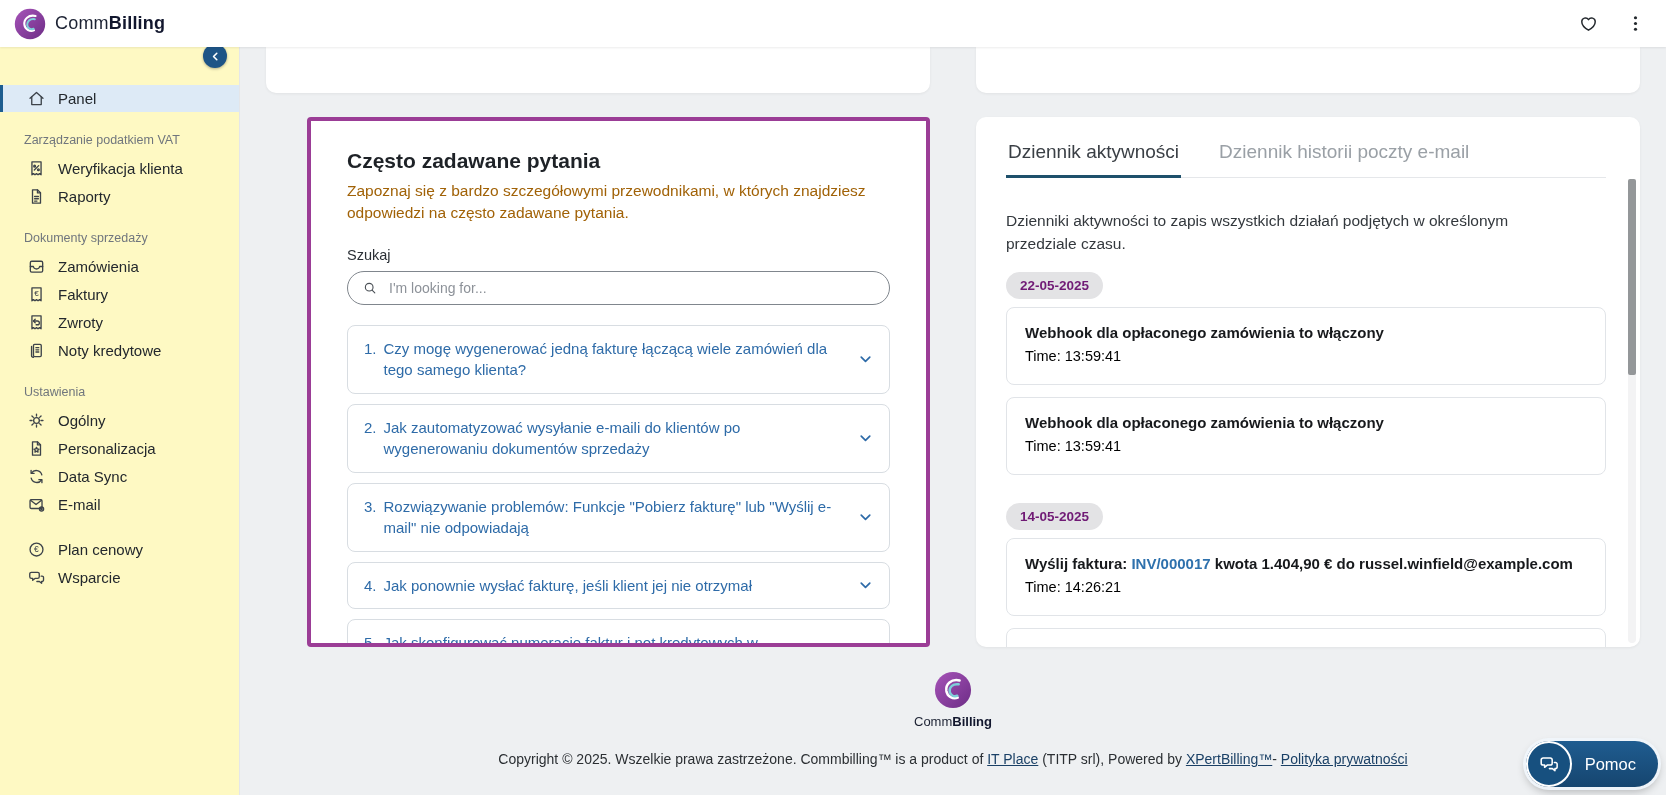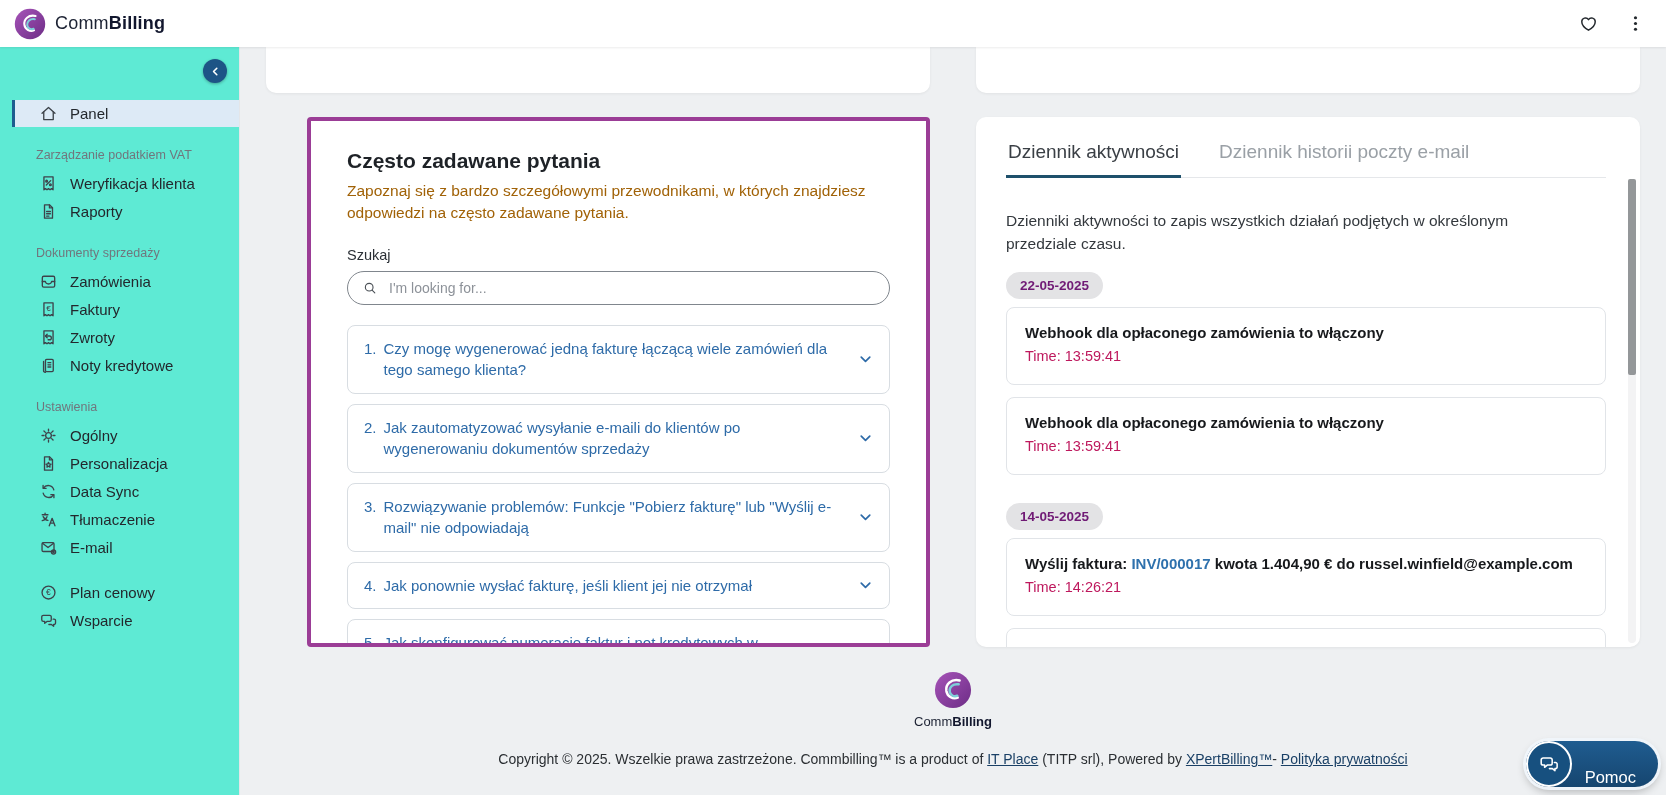--- a/index.html
+++ b/index.html
@@ -24,23 +24,22 @@
   .brand { display:flex; align-items:center; gap:9px; }
   .brand .logo { width:32px; height:32px; }
   .brand-text { font-size:18px; letter-spacing:.2px; color:#1c2233; }
   .brand-text b { color:#12172e; }
   .header-actions { display:flex; align-items:center; gap:26px; }
   .header-actions .icon { color:#23282d; cursor:pointer; }
   .header-actions .icon svg { width:21px; height:21px; }
 
   
   .sidebar {
-    position:absolute; top:47px; left:0; bottom:0; width:240px; background:#5eead4; z-index:20;
+    position:absolute; top:32px; left:0; bottom:0; width:240px; background:#fef9c3; z-index:20;
     border-right:1px solid #e4e6e9;
-    padding-left:12px;
   }
   .collapse-btn {
     position:absolute; top:12px; right:12px; width:24px; height:24px; border-radius:50%;
     background:#1d5486; color:#fff; display:flex; align-items:center; justify-content:center;
     cursor:pointer; box-shadow:0 1px 3px rgba(0,0,0,.3);
   }
   .collapse-btn .icon svg { width:13px; height:13px; }
   .collapse-btn .icon svg * { stroke-width:2.4; }
   .side-nav { padding-top:52px; }
   .side-item {
@@ -104,38 +103,38 @@
   .activity-desc { font-size:15.5px; line-height:1.5; color:#33383d; margin:31px 0 0; max-width:560px; }
   .date-pill {
     display:inline-block; background:#e3e3e5; color:#701a75; font-weight:bold; font-size:13.5px;
     border-radius:14px; padding:6px 14px; margin:16px 0 8px;
   }
   .entry {
     border:1px solid #e1e4e8; border-radius:8px; padding:14px 18px 20px; margin-bottom:12px; background:#fff;
   }
   .entry-title { font-size:15px; font-weight:bold; color:#17191c; line-height:1.4; }
   .entry-link { color:#2e71ad; cursor:pointer; }
-  .entry-time { font-size:14.5px; color:#be185d; margin-top:5px; }
+  .entry-time { font-size:14.5px; color:#000000; margin-top:5px; }
   .scrollbar-track {
     position:absolute; top:62px; bottom:4px; right:4px; width:8px; background:#f3f3f4; border-radius:4px;
   }
   .scrollbar-thumb { position:absolute; top:0; left:0; width:8px; height:196px; background:#949799; border-radius:2px; cursor:grab; }
 
   
   .site-footer { margin-top:24px; text-align:center; }
   .footer-logo { width:38px; height:38px; margin:0 auto; }
   .footer-brand { font-size:13px; color:#1c2233; margin-top:5px; }
   .footer-brand b { color:#12172e; }
   .copyright { margin-top:22px; font-size:14px; color:#2b2f33; }
   .copyright a { color:#1a4066; text-decoration:underline; cursor:pointer; }
 
   
   .help-button {
     position:absolute; right:8px; bottom:8px; z-index:40; height:46px; border-radius:24px;
-    background:linear-gradient(180deg,#1f5c90,#16456f); display:flex; align-items:flex-end; gap:13px;
+    background:linear-gradient(180deg,#1f5c90,#16456f); display:flex; align-items:center; gap:13px;
     padding:0 22px 0 0; cursor:pointer;
     box-shadow:0 0 0 3px rgba(240,246,251,.95), 0 4px 10px rgba(0,0,0,.28);
   }
   .help-circle {
     width:46px; height:46px; border-radius:50%; background:#17507f; border:2.5px solid #fff;
     display:flex; align-items:center; justify-content:center; color:#fff;
   }
   .help-circle .icon svg { width:22px; height:22px; }
   .help-label { color:#fff; font-size:16.5px; }
 </style>
@@ -277,29 +276,20 @@
       <div class="side-item">
         <span class="icon">
           <svg viewBox="0 0 20 20">
             <path d="M15.6 8.2a6 6 0 0 0-10.9-1.7"></path>
             <path d="M4.4 11.8a6 6 0 0 0 10.9 1.7"></path>
             <path d="M4.3 3.5v3.2h3.2"></path>
             <path d="M15.7 16.5v-3.2h-3.2"></path>
           </svg>
         </span>
         <span>Data Sync</span>
-      </div>
-      <div class="side-item">
-        <span class="icon">
-          <svg viewBox="0 0 20 20">
-            <path d="M3.4 5h6M6.4 3.4V5M4.4 7c1 2.2 3 3.6 5 4M8.4 7c-.9 2.3-2.9 3.8-5 4.2"></path>
-            <path d="M10.8 16.6l3-7.8 3 7.8M11.8 13.9h4"></path>
-          </svg>
-        </span>
-        <span>Tłumaczenie</span>
       </div>
       <div class="side-item">
         <span class="icon">
           <svg viewBox="0 0 20 20">
             <rect x="3.2" y="4.8" width="12.6" height="9.4" rx="1.4"></rect>
             <path d="M3.7 5.5 9.5 10l5.8-4.5"></path>
             <circle cx="15.3" cy="14.8" r="2.2" fill="#ffffff"></circle>
             <circle cx="15.3" cy="14.8" r="0.7"></circle>
           </svg>
         </span>

